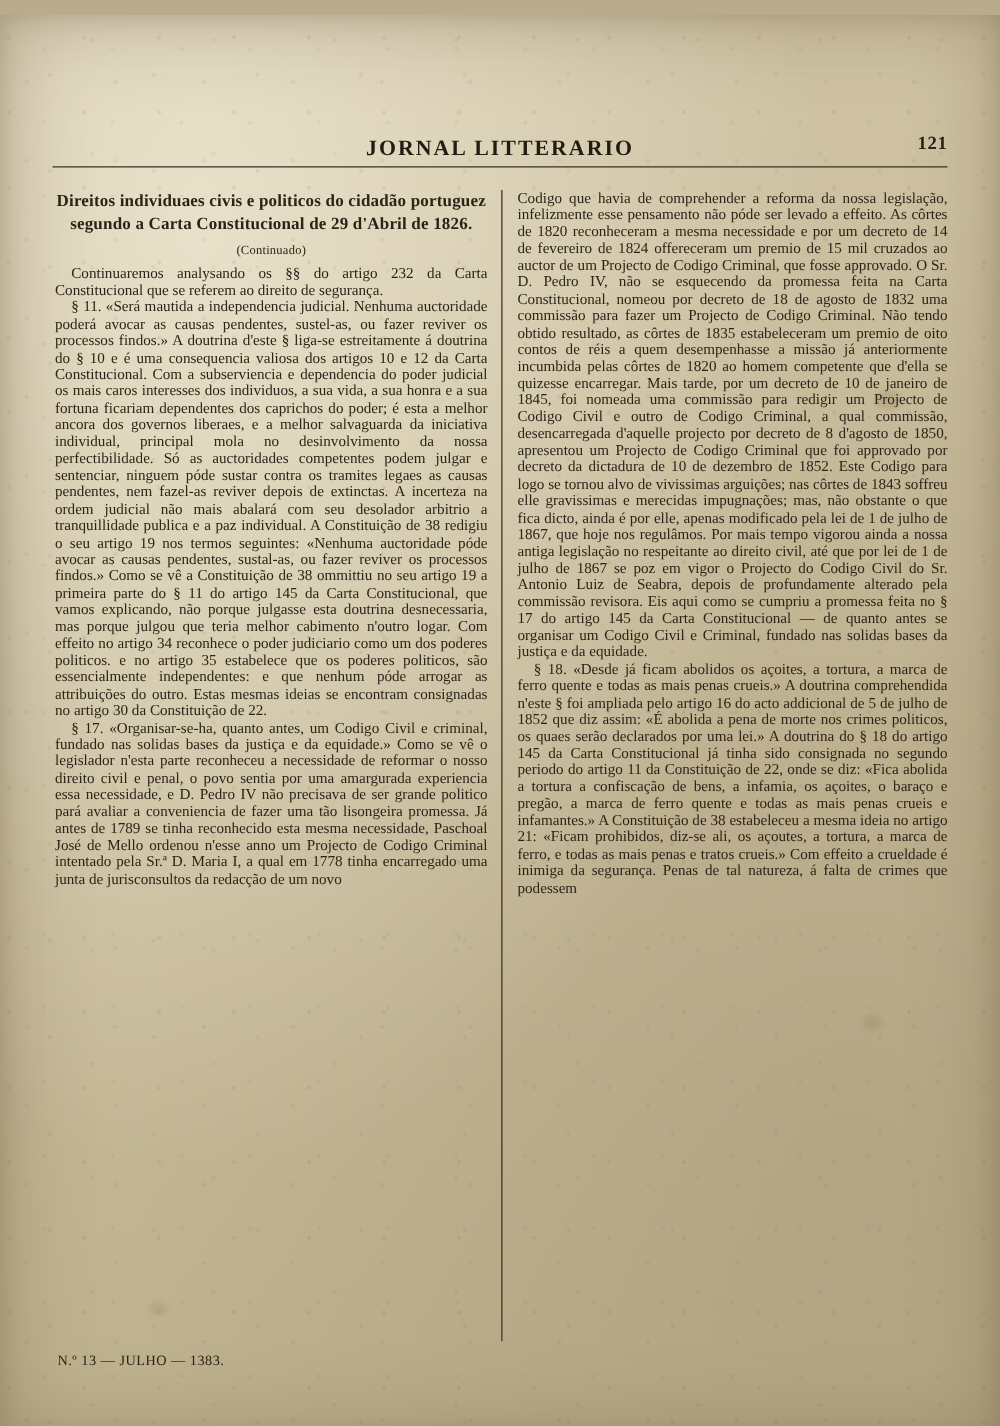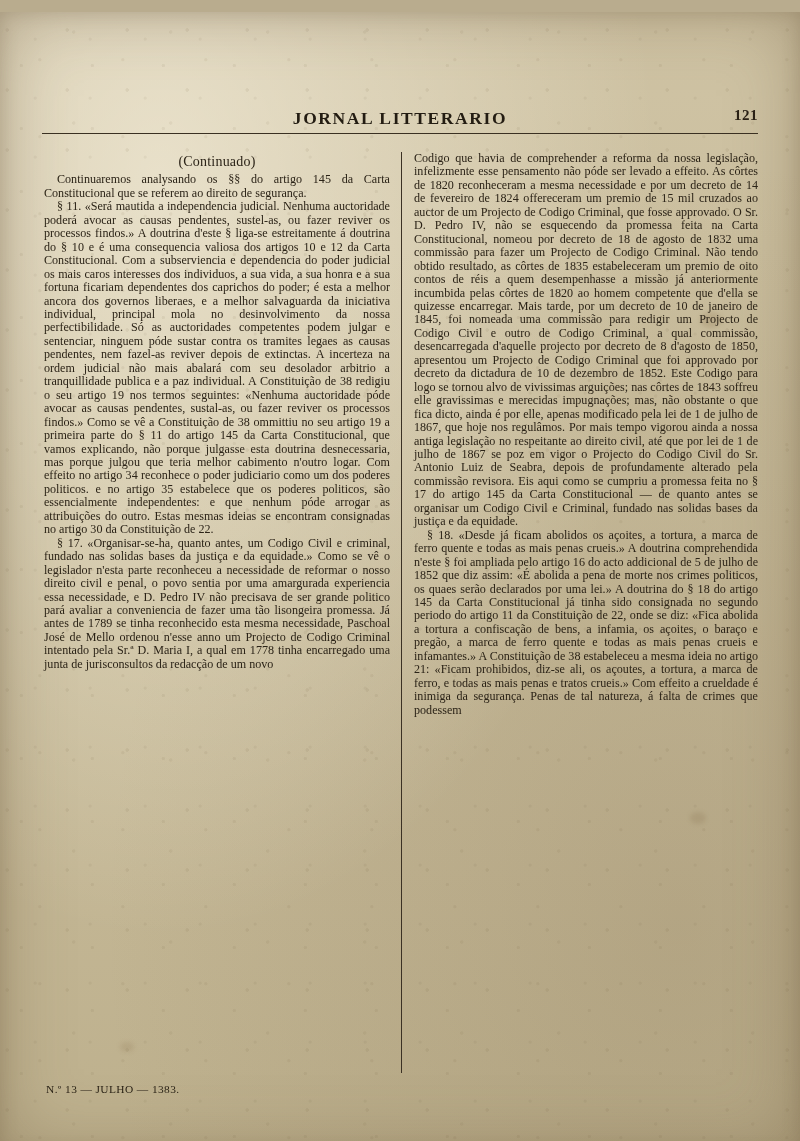--- a/index.html
+++ b/index.html
@@ -101,21 +101,21 @@
   .coltitle {
     font-weight: bold;
     font-size: 13.6px;
     line-height: 18.4px;
     text-align: center;
     margin: 0 0 5px 0;
     letter-spacing: .15px;
   }
   .contin {
     text-align: center;
-    font-size: 14px;
+    font-size: 10px;
     margin: 3px 0 5px 0;
     letter-spacing: .2px;
   }
   p.body {
     margin: 0;
     text-indent: 13px;
   }
   p.body.noind { text-indent: 0; }
 
   
@@ -145,22 +145,23 @@
 
   <div class="header">
     <div class="hdr-title">JORNAL LITTERARIO</div>
     <div class="hdr-pageno">121</div>
     <div class="hdr-rule"></div>
   </div>
 
   <div class="cols">
 
     <div class="col left">
+      <h1 class="coltitle">Direitos individuaes civis e politicos do cidadão portuguez segundo a Carta Constitucional de 29 d'Abril de 1826.</h1>
       <div class="contin">(Continuado)</div>
-      <p class="body">Continuaremos analysando os §§ do artigo 145 da Carta Constitucional que se referem ao direito de segurança.</p>
+      <p class="body">Continuaremos analysando os §§ do artigo 232 da Carta Constitucional que se referem ao direito de segurança.</p>
       <p class="body">§ 11. «Será mautida a independencia judicial. Nenhuma auctoridade poderá avocar as causas pendentes, sustel-as, ou fazer reviver os processos findos.» A doutrina d'este § liga-se estreitamente á doutrina do § 10 e é uma consequencia valiosa dos artigos 10 e 12 da Carta Constitucional. Com a subserviencia e dependencia do poder judicial os mais caros interesses dos individuos, a sua vida, a sua honra e a sua fortuna ficariam dependentes dos caprichos do poder; é esta a melhor ancora dos governos liberaes, e a melhor salvaguarda da iniciativa individual, principal mola no desinvolvimento da nossa perfectibilidade. Só as auctoridades competentes podem julgar e sentenciar, ninguem póde sustar contra os tramites legaes as causas pendentes, nem fazel-as reviver depois de extinctas. A incerteza na ordem judicial não mais abalará com seu desolador arbitrio a tranquillidade publica e a paz individual. A Constituição de 38 redigiu o seu artigo 19 nos termos seguintes: «Nenhuma auctoridade póde avocar as causas pendentes, sustal-as, ou fazer reviver os processos findos.» Como se vê a Constituição de 38 ommittiu no seu artigo 19 a primeira parte do § 11 do artigo 145 da Carta Constitucional, que vamos explicando, não porque julgasse esta doutrina desnecessaria, mas porque julgou que teria melhor cabimento n'outro logar. Com effeito no artigo 34 reconhece o poder judiciario como um dos poderes politicos. e no artigo 35 estabelece que os poderes politicos, são essencialmente independentes: e que nenhum póde arrogar as attribuições do outro. Estas mesmas ideias se encontram consignadas no artigo 30 da Constituição de 22.</p>
       <p class="body">§ 17. «Organisar-se-ha, quanto antes, um Codigo Civil e criminal, fundado nas solidas bases da justiça e da equidade.» Como se vê o legislador n'esta parte reconheceu a necessidade de reformar o nosso direito civil e penal, o povo sentia por uma amargurada experiencia essa necessidade, e D. Pedro IV não precisava de ser grande politico pará avaliar a conveniencia de fazer uma tão lisongeira promessa. Já antes de 1789 se tinha reconhecido esta mesma necessidade, Paschoal José de Mello ordenou n'esse anno um Projecto de Codigo Criminal intentado pela Sr.ª D. Maria I, a qual em 1778 tinha encarregado uma junta de jurisconsultos da redacção de um novo</p>
     </div>
 
     <div class="col right">
       <p class="body noind">Codigo que havia de comprehender a reforma da nossa legislação, infelizmente esse pensamento não póde ser levado a effeito. As côrtes de 1820 reconheceram a mesma necessidade e por um decreto de 14 de fevereiro de 1824 offereceram um premio de 15 mil cruzados ao auctor de um Projecto de Codigo Criminal, que fosse approvado. O Sr. D. Pedro IV, não se esquecendo da promessa feita na Carta Constitucional, nomeou por decreto de 18 de agosto de 1832 uma commissão para fazer um Projecto de Codigo Criminal. Não tendo obtido resultado, as côrtes de 1835 estabeleceram um premio de oito contos de réis a quem desempenhasse a missão já anteriormente incumbida pelas côrtes de 1820 ao homem competente que d'ella se quizesse encarregar. Mais tarde, por um decreto de 10 de janeiro de 1845, foi nomeada uma commissão para redigir um Projecto de Codigo Civil e outro de Codigo Criminal, a qual commissão, desencarregada d'aquelle projecto por decreto de 8 d'agosto de 1850, apresentou um Projecto de Codigo Criminal que foi approvado por decreto da dictadura de 10 de dezembro de 1852. Este Codigo para logo se tornou alvo de vivissimas arguições; nas côrtes de 1843 soffreu elle gravissimas e merecidas impugnações; mas, não obstante o que fica dicto, ainda é por elle, apenas modificado pela lei de 1 de julho de 1867, que hoje nos regulâmos. Por mais tempo vigorou ainda a nossa antiga legislação no respeitante ao direito civil, até que por lei de 1 de julho de 1867 se poz em vigor o Projecto do Codigo Civil do Sr. Antonio Luiz de Seabra, depois de profundamente alterado pela commissão revisora. Eis aqui como se cumpriu a promessa feita no § 17 do artigo 145 da Carta Constitucional — de quanto antes se organisar um Codigo Civil e Criminal, fundado nas solidas bases da justiça e da equidade.</p>
       <p class="body">§ 18. «Desde já ficam abolidos os açoites, a tortura, a marca de ferro quente e todas as mais penas crueis.» A doutrina comprehendida n'este § foi ampliada pelo artigo 16 do acto addicional de 5 de julho de 1852 que diz assim: «É abolida a pena de morte nos crimes politicos, os quaes serão declarados por uma lei.» A doutrina do § 18 do artigo 145 da Carta Constitucional já tinha sido consignada no segundo periodo do artigo 11 da Constituição de 22, onde se diz: «Fica abolida a tortura a confiscação de bens, a infamia, os açoites, o baraço e pregão, a marca de ferro quente e todas as mais penas crueis e infamantes.» A Constituição de 38 estabeleceu a mesma ideia no artigo 21: «Ficam prohibidos, diz-se ali, os açoutes, a tortura, a marca de ferro, e todas as mais penas e tratos crueis.» Com effeito a crueldade é inimiga da segurança. Penas de tal natureza, á falta de crimes que podessem</p>
     </div>
 
   </div>

